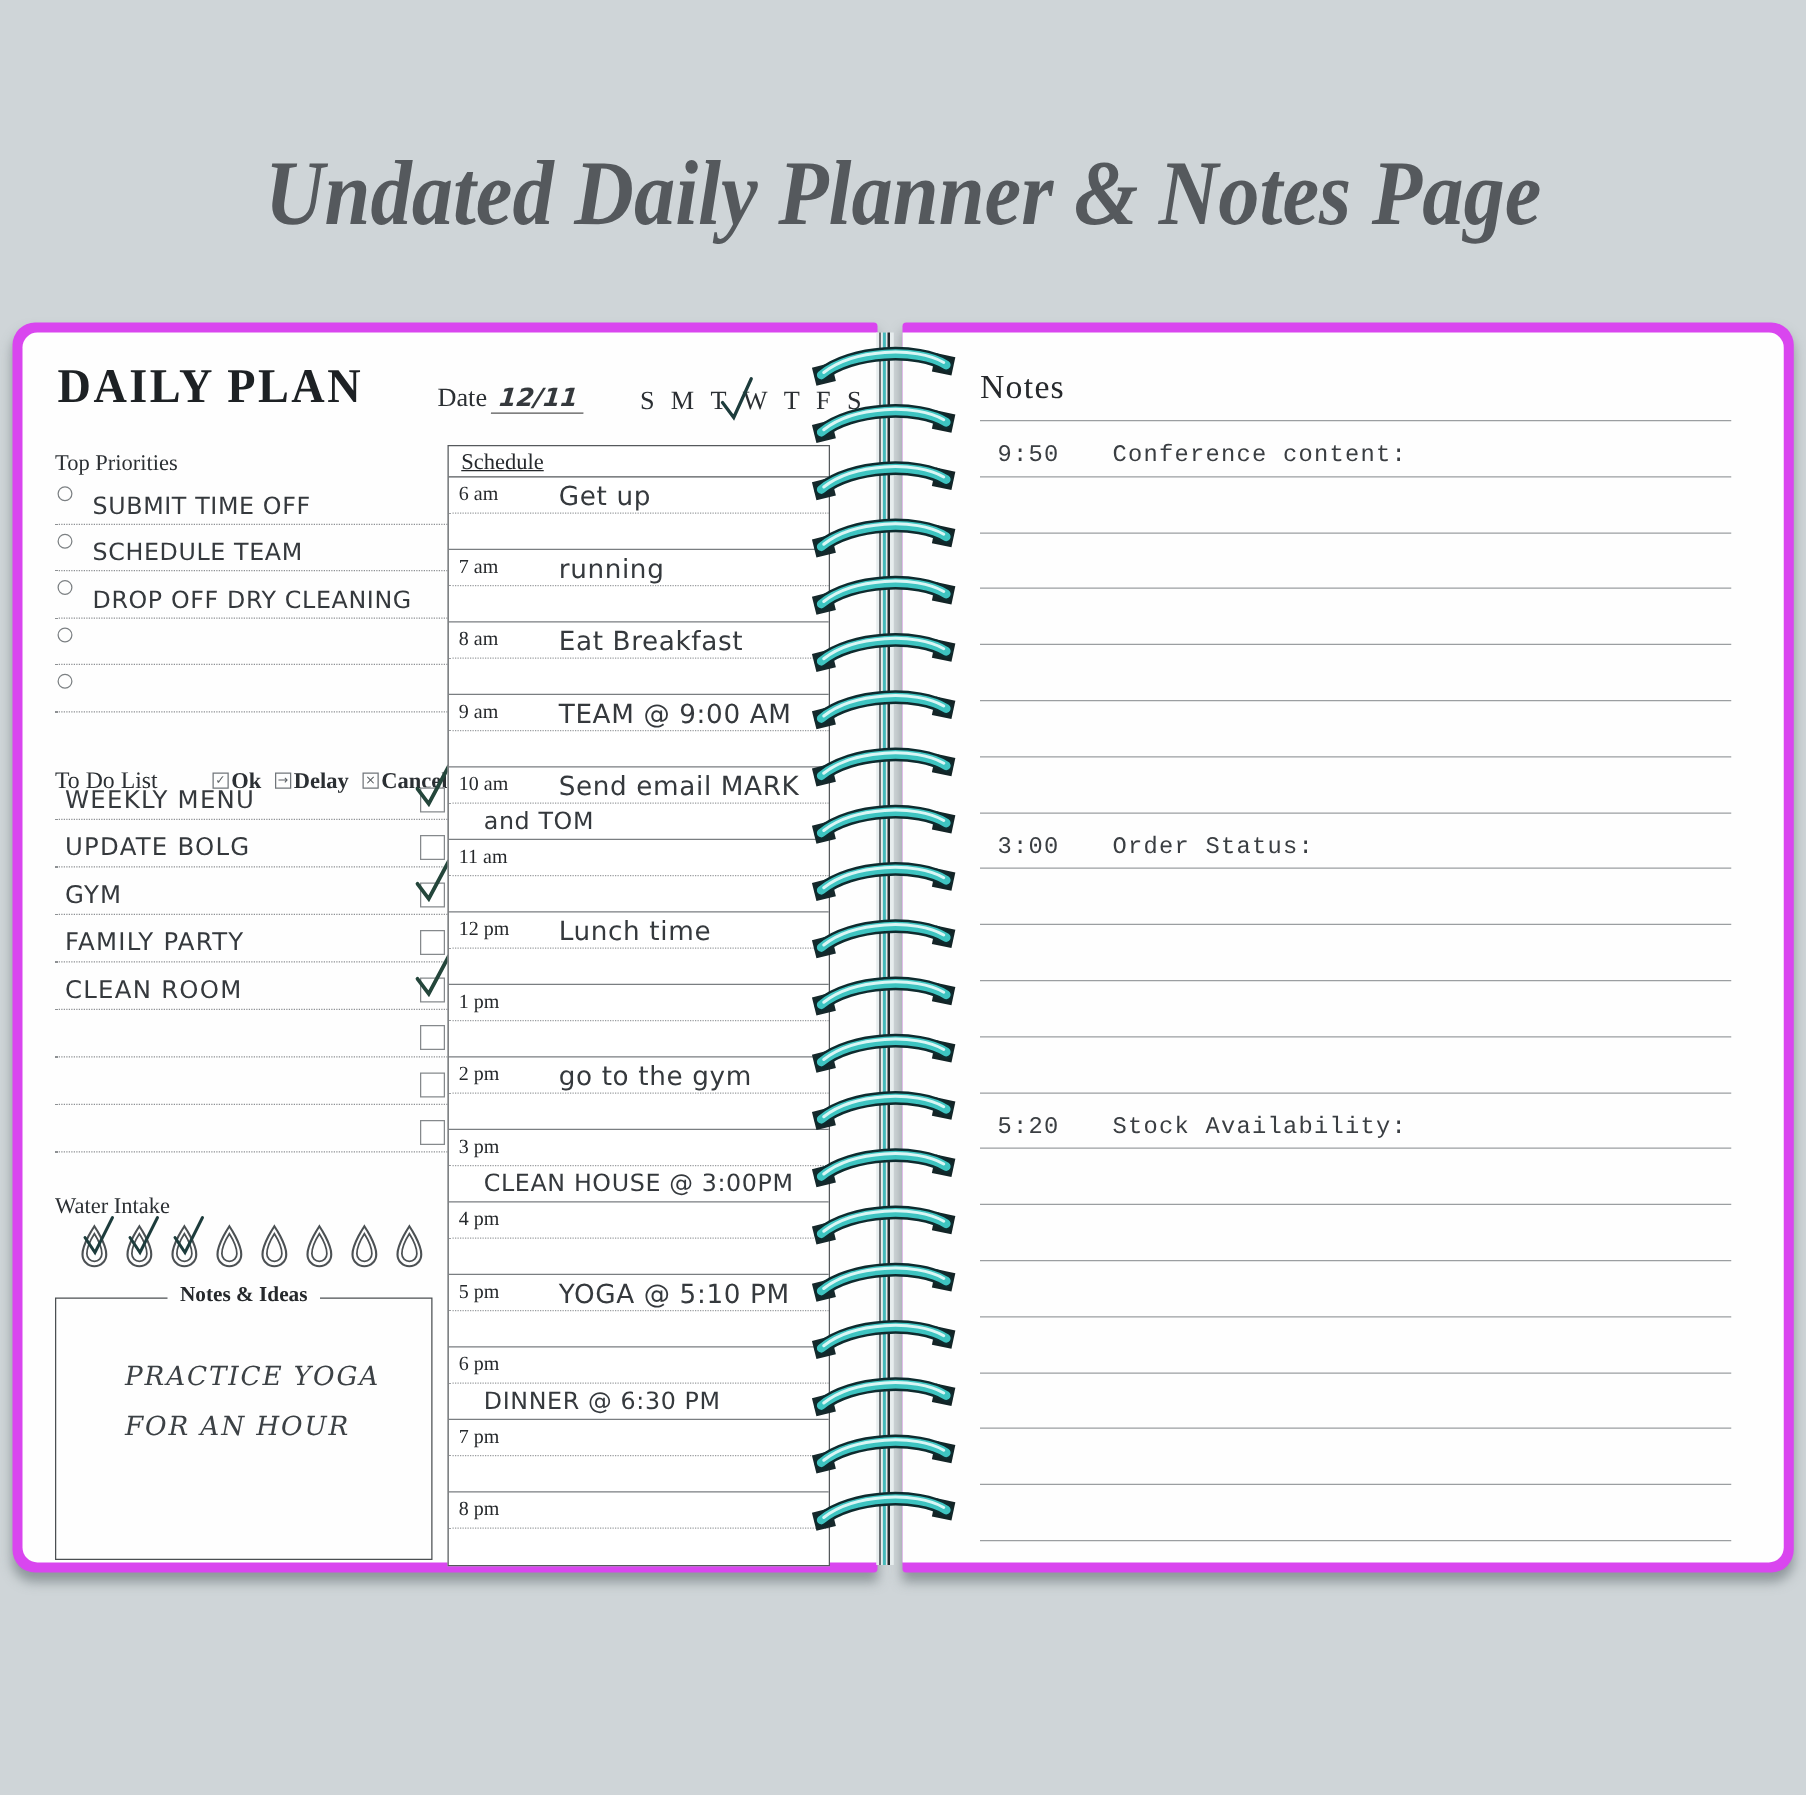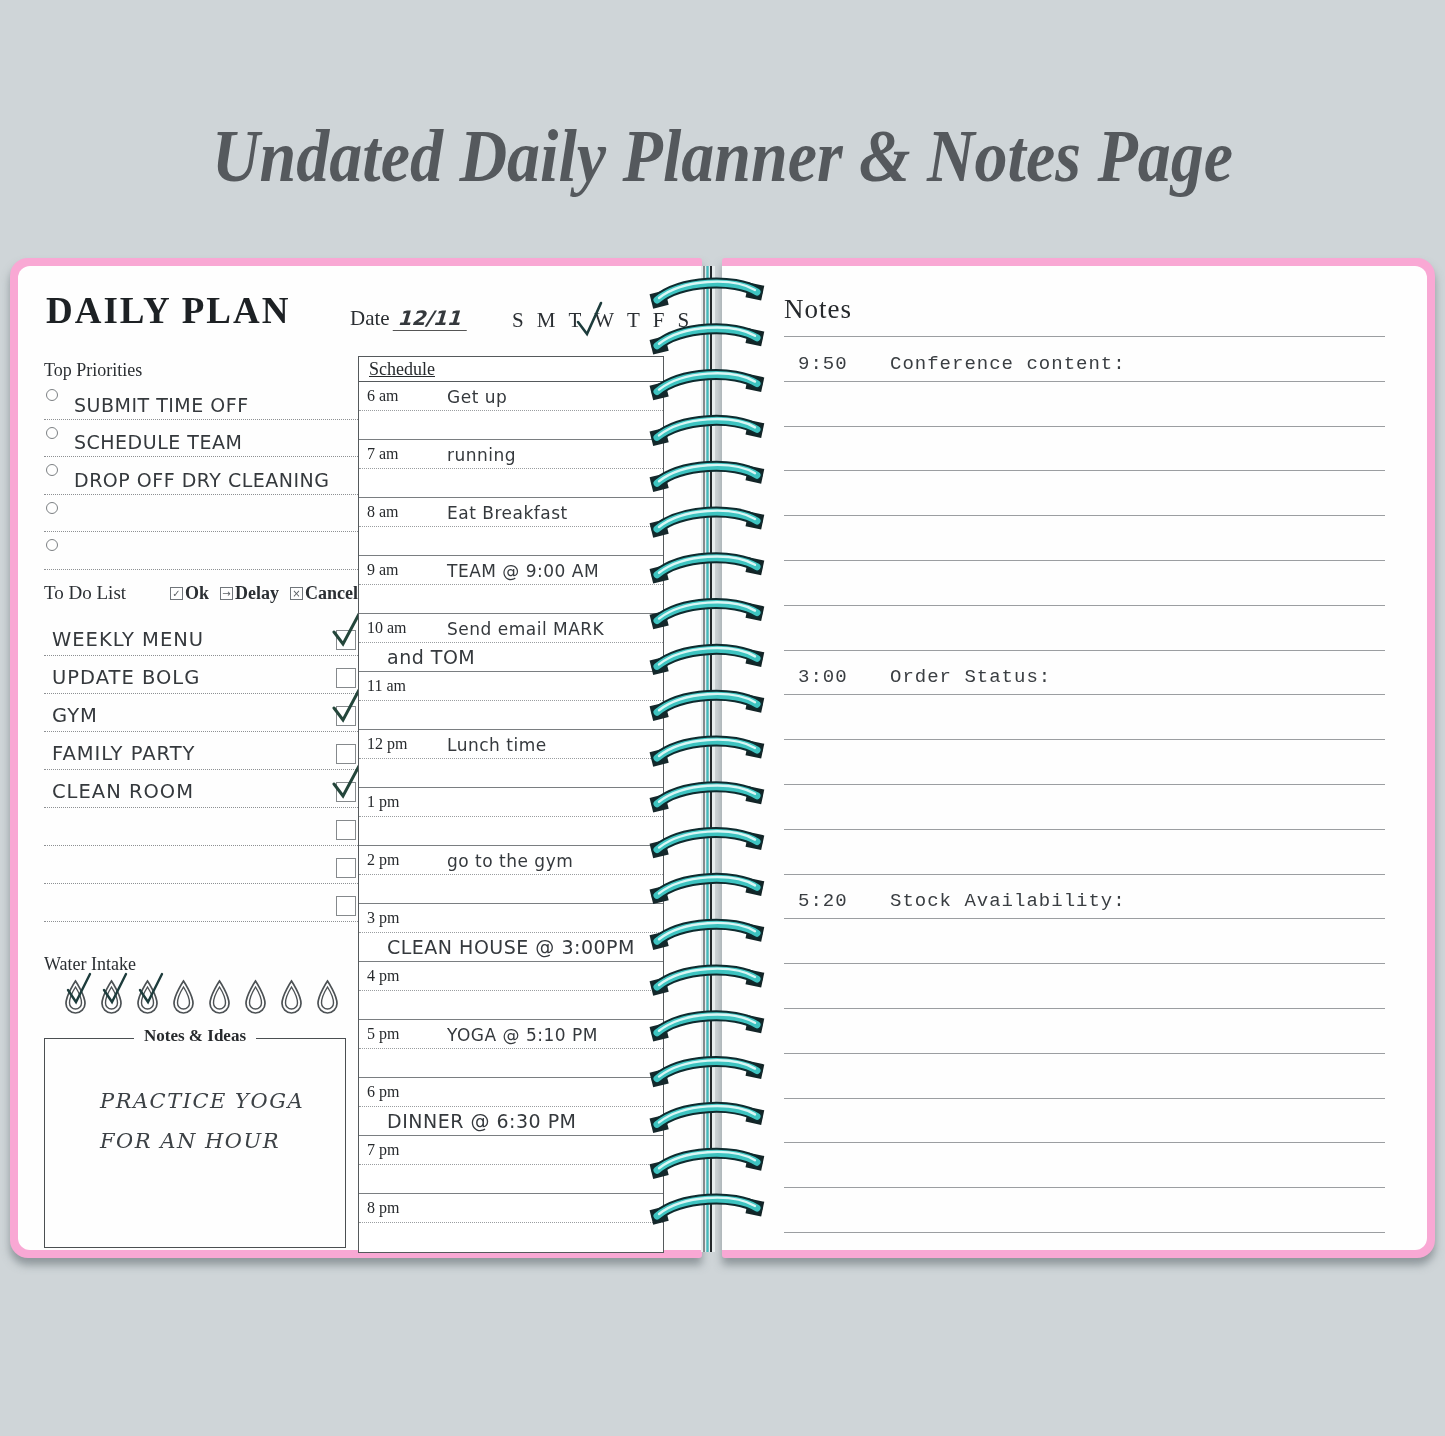--- a/index.html
+++ b/index.html
@@ -15,21 +15,21 @@
     text-align:center;
     font-family:"Liberation Serif", serif;
     font-style:italic; font-weight:bold;
     font-size:66px; letter-spacing:0px;
     color:#55595d;
     transform:scaleY(1.12);
   }
   
   .page {
     position:absolute; top:258px; height:1000px;
-    background:#f9a8d4;
+    background:#d946ef;
     box-shadow:0 7px 9px rgba(90,100,105,.55);
     padding-left:26px;
   }
   .page-left  { left:10px;  width:692px; border-radius:18px 3px 3px 18px; }
   .page-right { left:722px; width:713px; border-radius:3px 18px 18px 3px; }
   .paper {
     position:absolute; background:#fefefe;
   }
   .page-left  .paper { left:8px; top:8px; bottom:8px; right:0; border-radius:12px 0 0 12px; }
   .page-right .paper { left:0; top:8px; bottom:8px; right:8px; border-radius:0 12px 12px 0; }
@@ -62,21 +62,21 @@
     border-bottom:1.6px dotted #8d9093;
     display:flex; align-items:flex-end; padding:0 0 3px 30px;
   }
   .priority-circle {
     position:absolute; left:2px; top:7px; width:12px; height:12px;
     border:1.7px solid #7c8083; border-radius:50%;
   }
   .hand { font-family:"DejaVu Sans", sans-serif; color:#35393d; }
   .priority-text { font-size:19px; letter-spacing:.5px; }
 
-  .todo-header { position:absolute; left:26px; top:316px; width:314px; display:flex; align-items:flex-end; }
+  .todo-header { position:absolute; left:26px; top:348px; width:314px; display:flex; align-items:flex-start; }
   .todo-title { font-size:19px; color:#2b2f33; }
   .todo-legend { display:flex; margin-left:auto; gap:11px; }
   .legend-item { display:flex; align-items:center; gap:2px; }
   .legend-box {
     width:13px; height:13px; border:1.4px solid #70757a;
     display:inline-flex; align-items:center; justify-content:center;
     font-size:10px; color:#5a5f63; font-family:"DejaVu Sans", sans-serif;
   }
   .legend-text { font-size:18px; font-weight:bold; color:#2b2f33; }
 
@@ -117,21 +117,21 @@
     border:1.7px solid #55595c; background:#fff;
   }
   .schedule-header {
     height:25px; border-bottom:1.7px solid #55595c;
     font-size:18px; color:#26292c; padding:2px 0 0 10px;text-decoration:underline;
   }
   .hour-row { height:58px; border-bottom:1.4px solid #7a7e81; position:relative; }
   .hour-row:last-child { border-bottom:none; }
   .hour-top { height:29px; border-bottom:1.2px dotted #9a9da0; display:flex; align-items:center;gap:36px; }
   .hour-label { font-size:16px; color:#26292c; width:52px; padding-left:8px; flex:none; }
-  .hour-entry { font-size:17px; letter-spacing:.5px; padding-top:2px;text-align:right; }
+  .hour-entry { font-size:21px; letter-spacing:.5px; padding-top:2px;text-align:right; }
   .hour-entry2 { font-size:19px; letter-spacing:.5px; padding-left:28px; padding-top:3px; }
 
   
   .spiral { position:absolute; left:645px; top:264px; width:134px; height:992px; z-index:6; }
 
   
   .notes-title { position:absolute; left:62px; top:28px; font-size:27px; color:#26292c; letter-spacing:1px; }
   .notes-lines { position:absolute; left:62px; right:42px; top:70px; border-top:1.2px solid #9b9ea1; }
   .note-row {
     height:44.8px; border-bottom:1.2px solid #9b9ea1;

